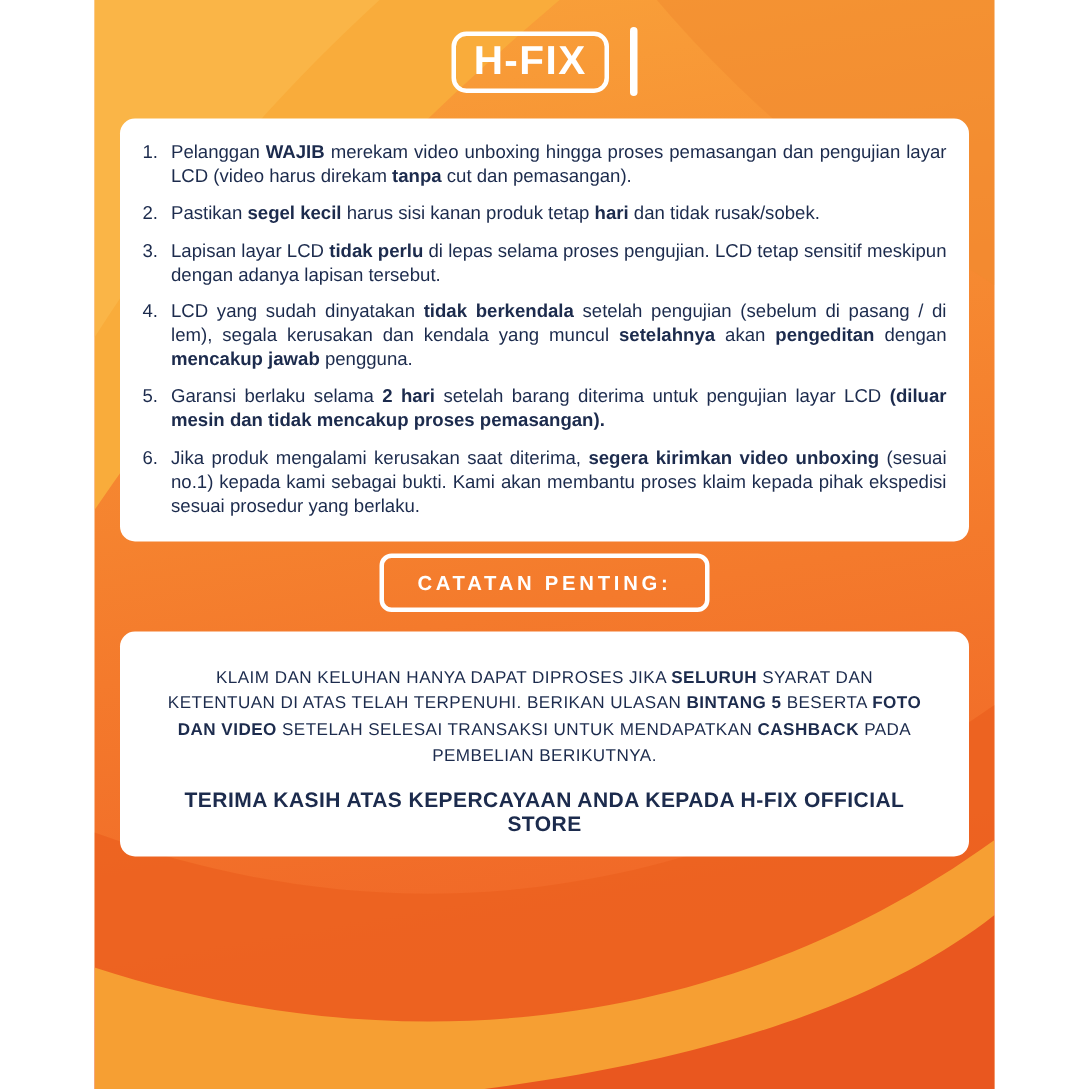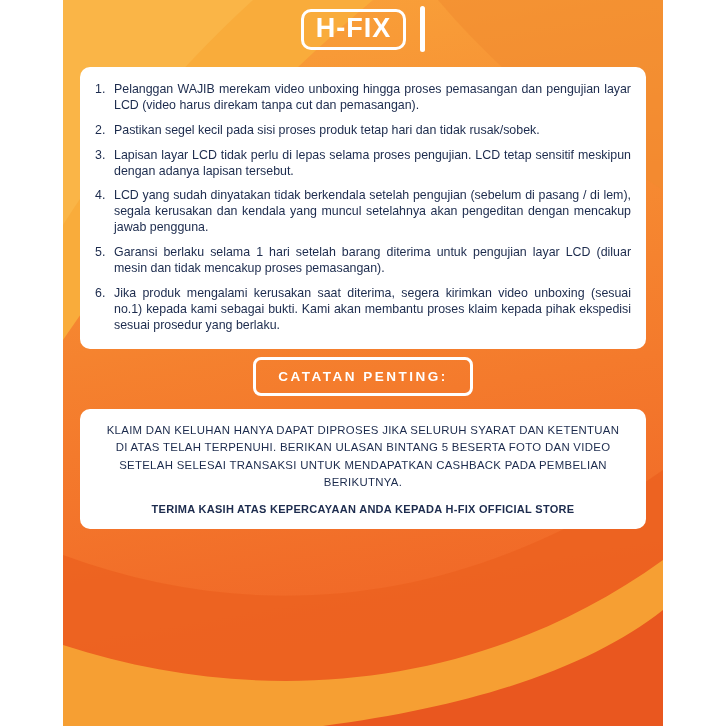--- a/index.html
+++ b/index.html
@@ -13,21 +13,21 @@
   .canvas {
     position: relative;
     width: 600px; height: 726px;
     background: linear-gradient(170deg, #F9A33A 0%, #F47A2C 55%, #EE5A24 100%);
     overflow: hidden;
   }
   .bg { position: absolute; inset: 0; width: 100%; height: 100%; }
   .content { position: relative; z-index: 1; display: flex; flex-direction: column; align-items: center; }
 
   
-  .brand { margin-top: 6px; display: flex; align-items: center; gap: 14px; }
+  .brand { margin-top: 18px; display: flex; align-items: center; gap: 14px; }
   .logo-box {
     border: 3.5px solid #fff; border-radius: 10px;
     padding: 1px 12px 3px; color: #fff;
     font-weight: 800; font-size: 27px; letter-spacing: 1px;
   }
   .logo-divider { width: 5px; height: 46px; background: #fff; border-radius: 3px; }
   .store-label { color: #fff; font-weight: 800; font-size: 16px; letter-spacing: 2.5px; line-height: 1.3; }
 
   
   .title-box {
@@ -42,25 +42,25 @@
   
   .card {
     background: #fff; border-radius: 10px;
     width: 566px; box-sizing: border-box;
     color: #1C2B4D;
   }
   .terms-card { margin-top: 15px; padding: 15px 15px 7px 15px; }
   .term-item { display: flex; gap: 6px; margin-bottom: 9px; font-size: 12.4px; line-height: 1.28; }
   .term-num { flex: 0 0 13px; text-align: left; }
   .term-text { flex: 1; text-align: justify; }
-  .b { font-weight: normal; }
+  .b { font-weight: bold; }
 
   .notes-card { margin-top: 13px; padding: 13px 20px 14px; text-align: center; }
-  .notes-text { margin: 0; font-size: 11.4px; line-height: 1.5; letter-spacing: 0.3px; }
-  .thanks { margin: 12px 0 0 0; font-size: 11px; font-weight: bold; letter-spacing: 0.3px; }
+  .notes-text { margin: 10px; font-size: 11.4px; line-height: 1.5; letter-spacing: 0.3px; }
+  .thanks { margin: 12px 0 0 0; font-size: 14px; font-weight: bold; letter-spacing: 0.3px; }
 </style>
 </head>
 <body>
 
 <div class="page">
   <div class="canvas">
 
     <svg class="bg" viewBox="0 0 600 726" preserveAspectRatio="none" aria-hidden="true">
       <path d="M0,0 L310,0 C210,85 95,200 0,340 Z" fill="#F9AC3B"></path>
       <path d="M0,0 L190,0 C130,55 60,130 0,225 Z" fill="#FAB547"></path>
@@ -81,33 +81,33 @@
 
 
       <section class="card terms-card">
         <div class="terms-list">
             <div class="term-item">
               <div class="term-num">1.</div>
               <div class="term-text"><span>Pelanggan </span><span class="b">WAJIB</span><span> merekam video unboxing hingga proses pemasangan dan pengujian layar LCD (video harus direkam </span><span class="b">tanpa</span><span> cut dan pemasangan).</span></div>
             </div>
             <div class="term-item">
               <div class="term-num">2.</div>
-              <div class="term-text"><span>Pastikan </span><span class="b">segel kecil</span><span> pada sisi proses produk tetap </span><span class="b">hari</span><span> dan tidak rusak/sobek.</span></div>
+              <div class="term-text"><span>Pastikan </span><span class="b">segel kecil</span><span> harus sisi kanan produk tetap </span><span class="b">hari</span><span> dan tidak rusak/sobek.</span></div>
             </div>
             <div class="term-item">
               <div class="term-num">3.</div>
               <div class="term-text"><span>Lapisan layar LCD </span><span class="b">tidak perlu</span><span> di lepas selama proses pengujian. LCD tetap sensitif meskipun dengan adanya lapisan tersebut.</span></div>
             </div>
             <div class="term-item">
               <div class="term-num">4.</div>
               <div class="term-text"><span>LCD yang sudah dinyatakan </span><span class="b">tidak berkendala</span><span> setelah pengujian (sebelum di pasang / di lem), segala kerusakan dan kendala yang muncul </span><span class="b">setelahnya</span><span> akan </span><span class="b">pengeditan</span><span> dengan </span><span class="b">mencakup jawab</span><span> pengguna.</span></div>
             </div>
             <div class="term-item">
               <div class="term-num">5.</div>
-              <div class="term-text"><span>Garansi berlaku selama </span><span class="b">1 hari</span><span> setelah barang diterima untuk pengujian layar LCD </span><span class="b">(diluar mesin dan tidak mencakup proses pemasangan).</span></div>
+              <div class="term-text"><span>Garansi berlaku selama </span><span class="b">2 hari</span><span> setelah barang diterima untuk pengujian layar LCD </span><span class="b">(diluar mesin dan tidak mencakup proses pemasangan).</span></div>
             </div>
             <div class="term-item">
               <div class="term-num">6.</div>
               <div class="term-text"><span>Jika produk mengalami kerusakan saat diterima, </span><span class="b">segera kirimkan video unboxing</span><span> (sesuai no.1) kepada kami sebagai bukti. Kami akan membantu proses klaim kepada pihak ekspedisi sesuai prosedur yang berlaku.</span></div>
             </div>
           </div>
       </section>
 
       <div class="title-box small">
         <span>CATATAN PENTING:</span>

